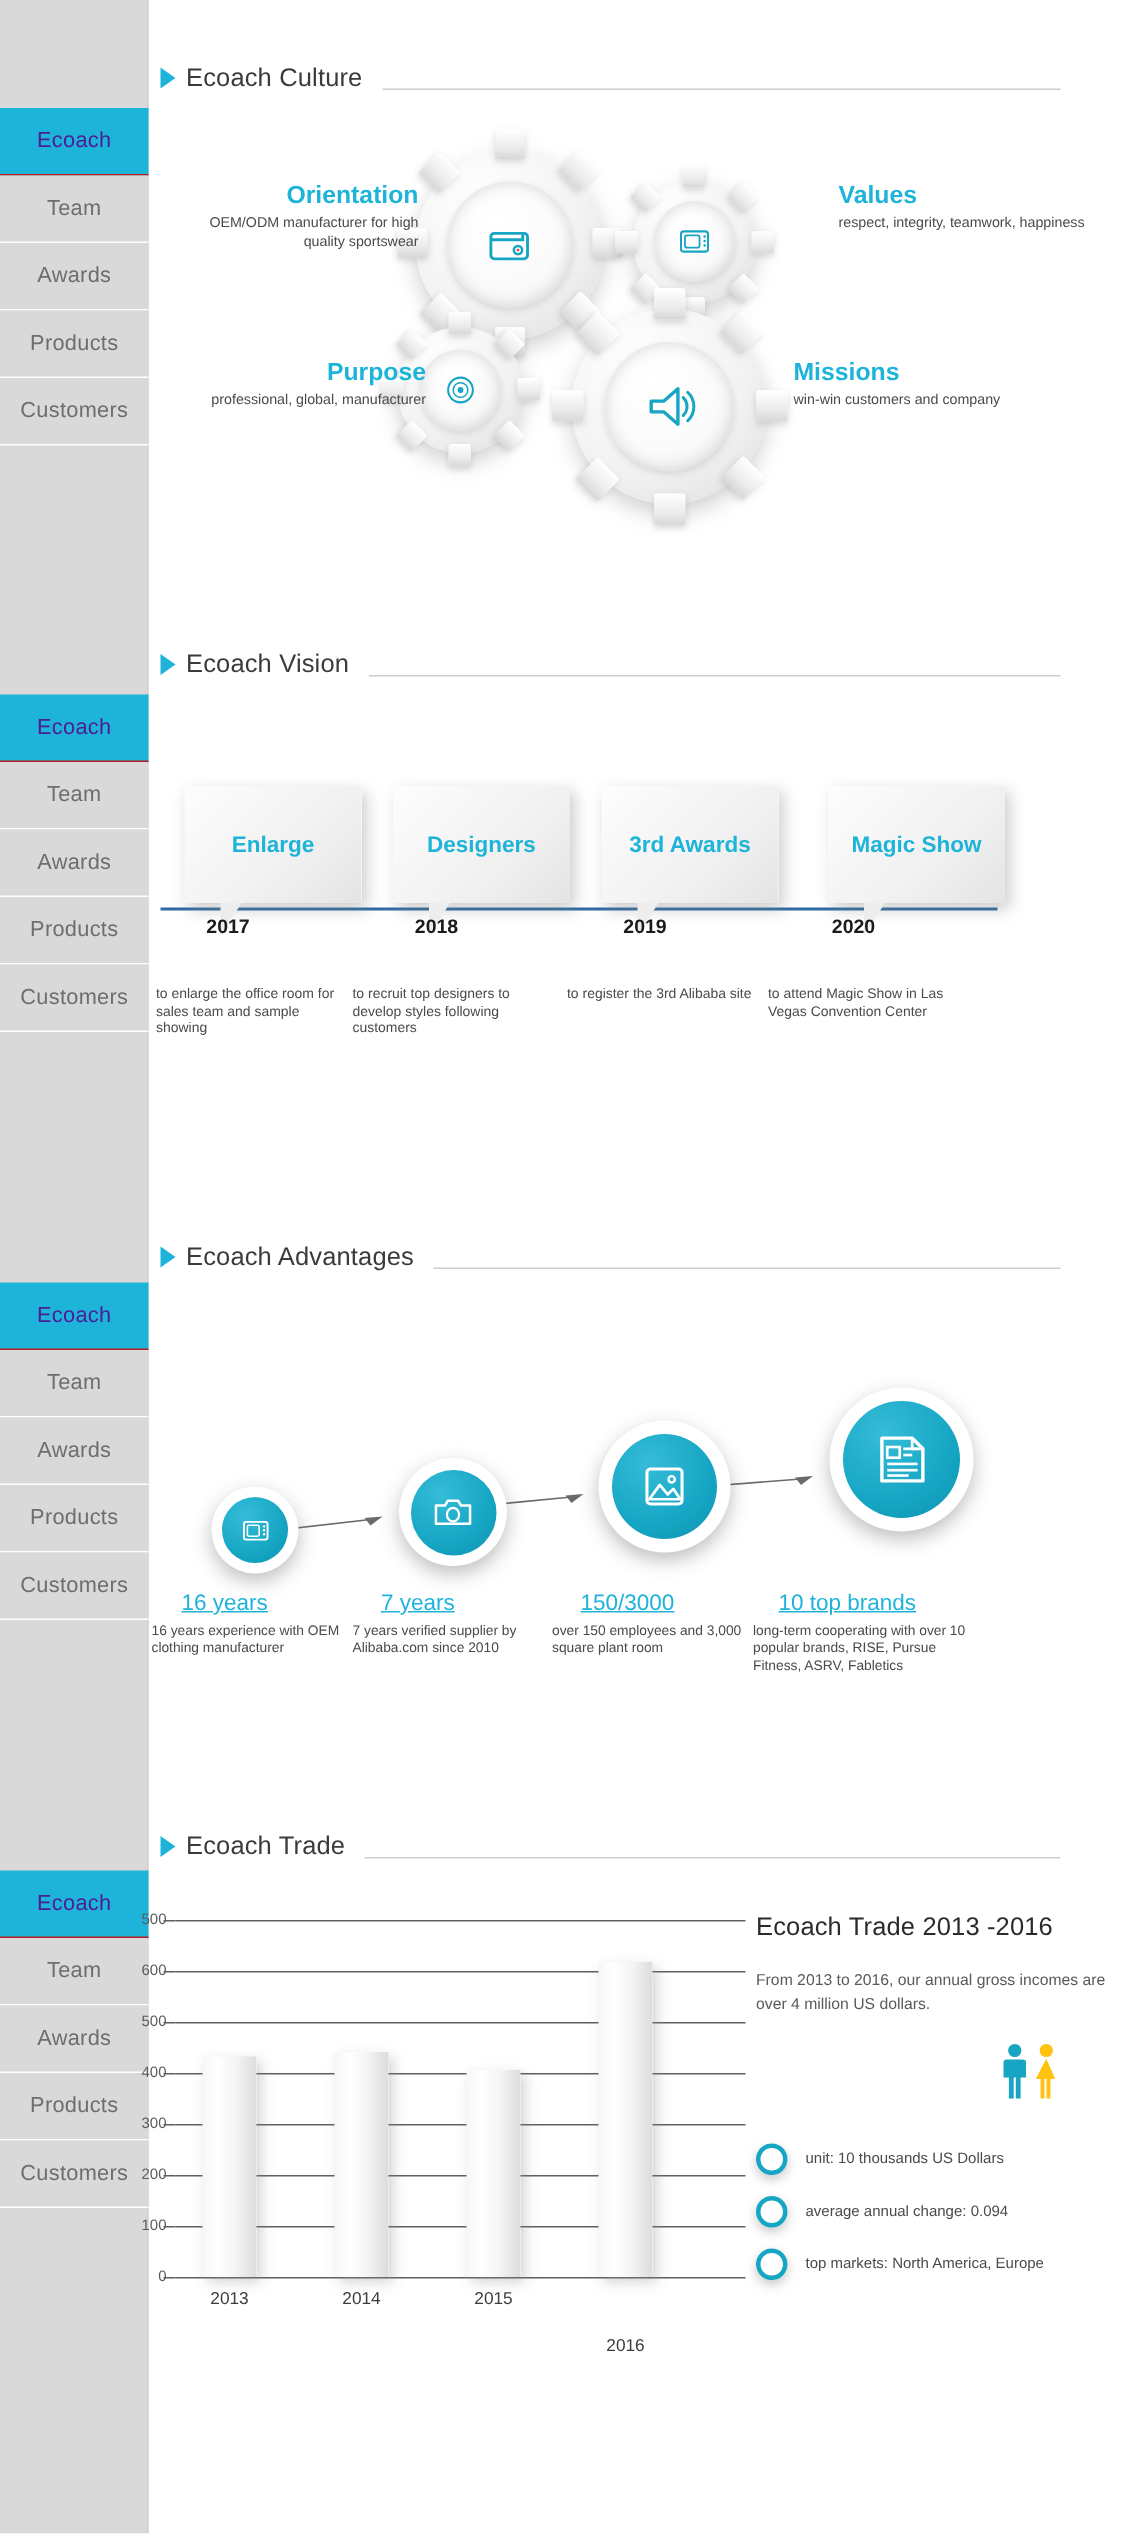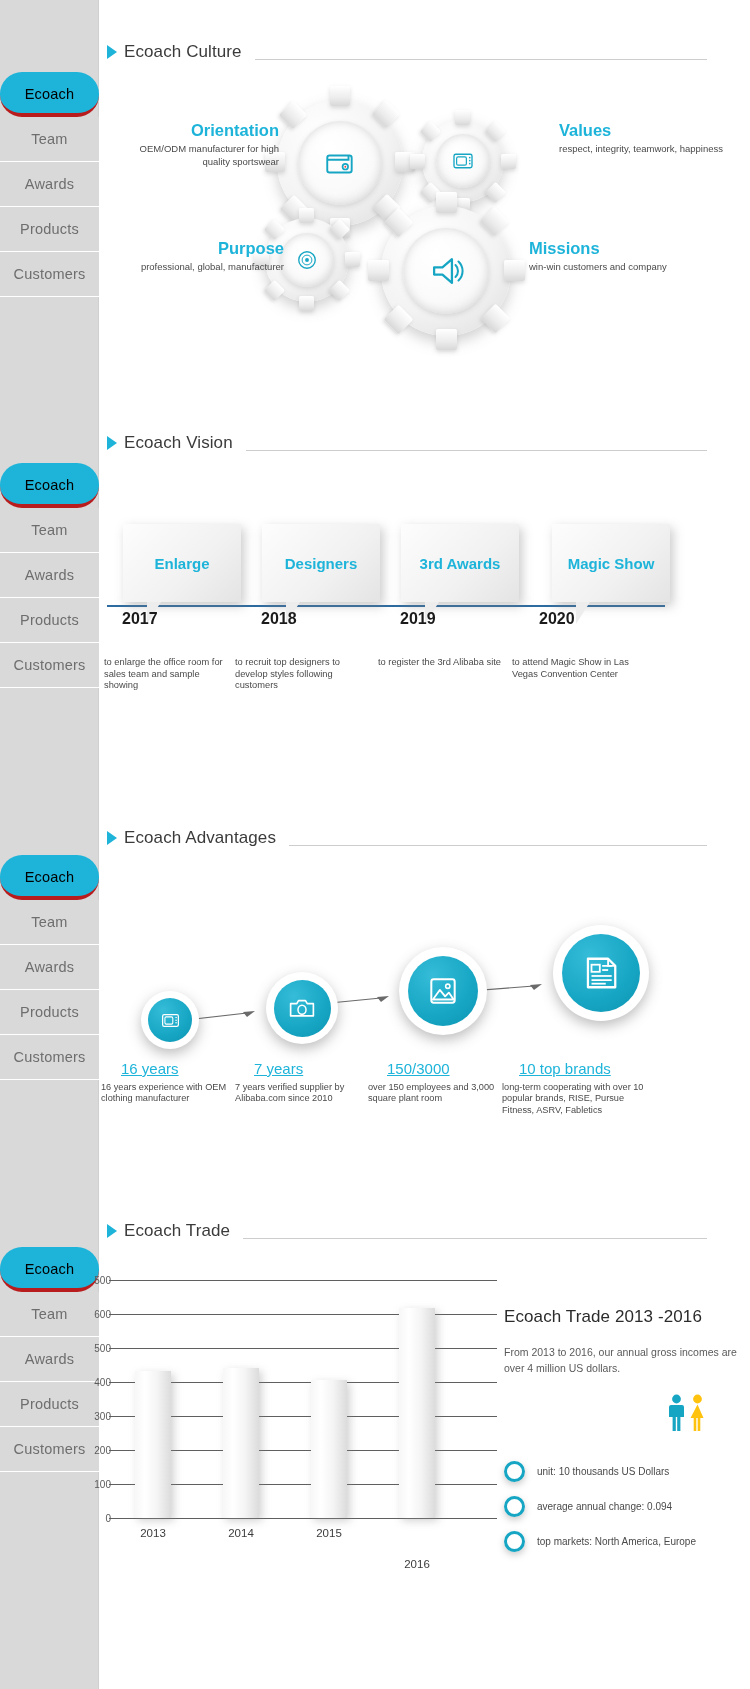--- a/index.html
+++ b/index.html
@@ -32,23 +32,22 @@
     line-height: 45px;
     text-align: center;
     font-size: 14.5px;
     color: #6e6e6e;
     background: #d9d9d9;
     border-bottom: 1px solid #ffffff;
     letter-spacing: .2px;
   }
   .side-item.active {
     background: #1eb4da;
-    color: #000000;
-    border-bottom: 4px solid #b91c1c;
-    border-radius: 22px;
+    color: #4c1d95;
+    border-bottom: 1px solid #b91c1c;
   }
 
   
   .content { position: absolute; left: 99px; top: 0; width: 651px; height: 1689px; }
 
   .sect-head {
     position: absolute;
     left: 8px;
     width: 600px;
     display: flex;
@@ -132,22 +131,22 @@
     border-left: 14px solid #ededed;
     border-bottom: 22px solid transparent;
   }
   .tline {
     position: absolute;
     left: 8px; top: 105px; width: 558px; height: 2px;
     background: #2d6ba0;
   }
   .yr {
     position: absolute; top: 110px;
-    font-size: 16px; font-weight: bold; color: #1b1b1b;
-    width: 60px; text-align: left;
+    font-size: 13px; font-weight: bold; color: #1b1b1b;
+    width: 60px; text-align: center;
   }
   .vdesc {
     position: absolute; top: 157px;
     font-size: 9.3px; color: #4a4a4a; line-height: 11.6px; width: 125px;
   }
 
   
   #adv-head { top: 828px; }
   .adv-area { position: absolute; left: 0; top: 905px; width: 651px; height: 200px; }
   .adv-node {
@@ -190,21 +189,21 @@
   .bar {
     position: absolute;
     background: linear-gradient(90deg,#f7f7f7 0%,#ffffff 28%,#f4f4f4 62%,#dcdcdc 100%);
     box-shadow: 3px 3px 8px rgba(140,140,140,.38);
   }
   .xlabel {
     position: absolute; font-size: 11.5px; color: #3c3c3c;
     width: 60px; text-align: center;
   }
 
-  .trade-right { position: absolute; left: 405px; top: 0; width: 246px; margin-top: 32px; }
+  .trade-right { position: absolute; left: 405px; top: 0; width: 246px; }
   .trade-title { font-size: 17px; color: #2b2b2b; letter-spacing: .1px; }
   .trade-sub { margin-top: 17px; font-size: 10.5px; color: #5a5a5a; line-height: 16px; }
   .people { margin-top: 18px; display: flex; justify-content: flex-end; gap: 4px; padding-right: 44px; }
   .bullets { margin-top: 22px; }
   .bullet { display: flex; align-items: center; gap: 12px; height: 35px; }
   .ring {
     width: 21px; height: 21px; border-radius: 50%;
     border: 3.4px solid #16a6c4; flex: 0 0 auto;
     box-shadow: 0 3px 7px rgba(120,120,120,.4);
   }

